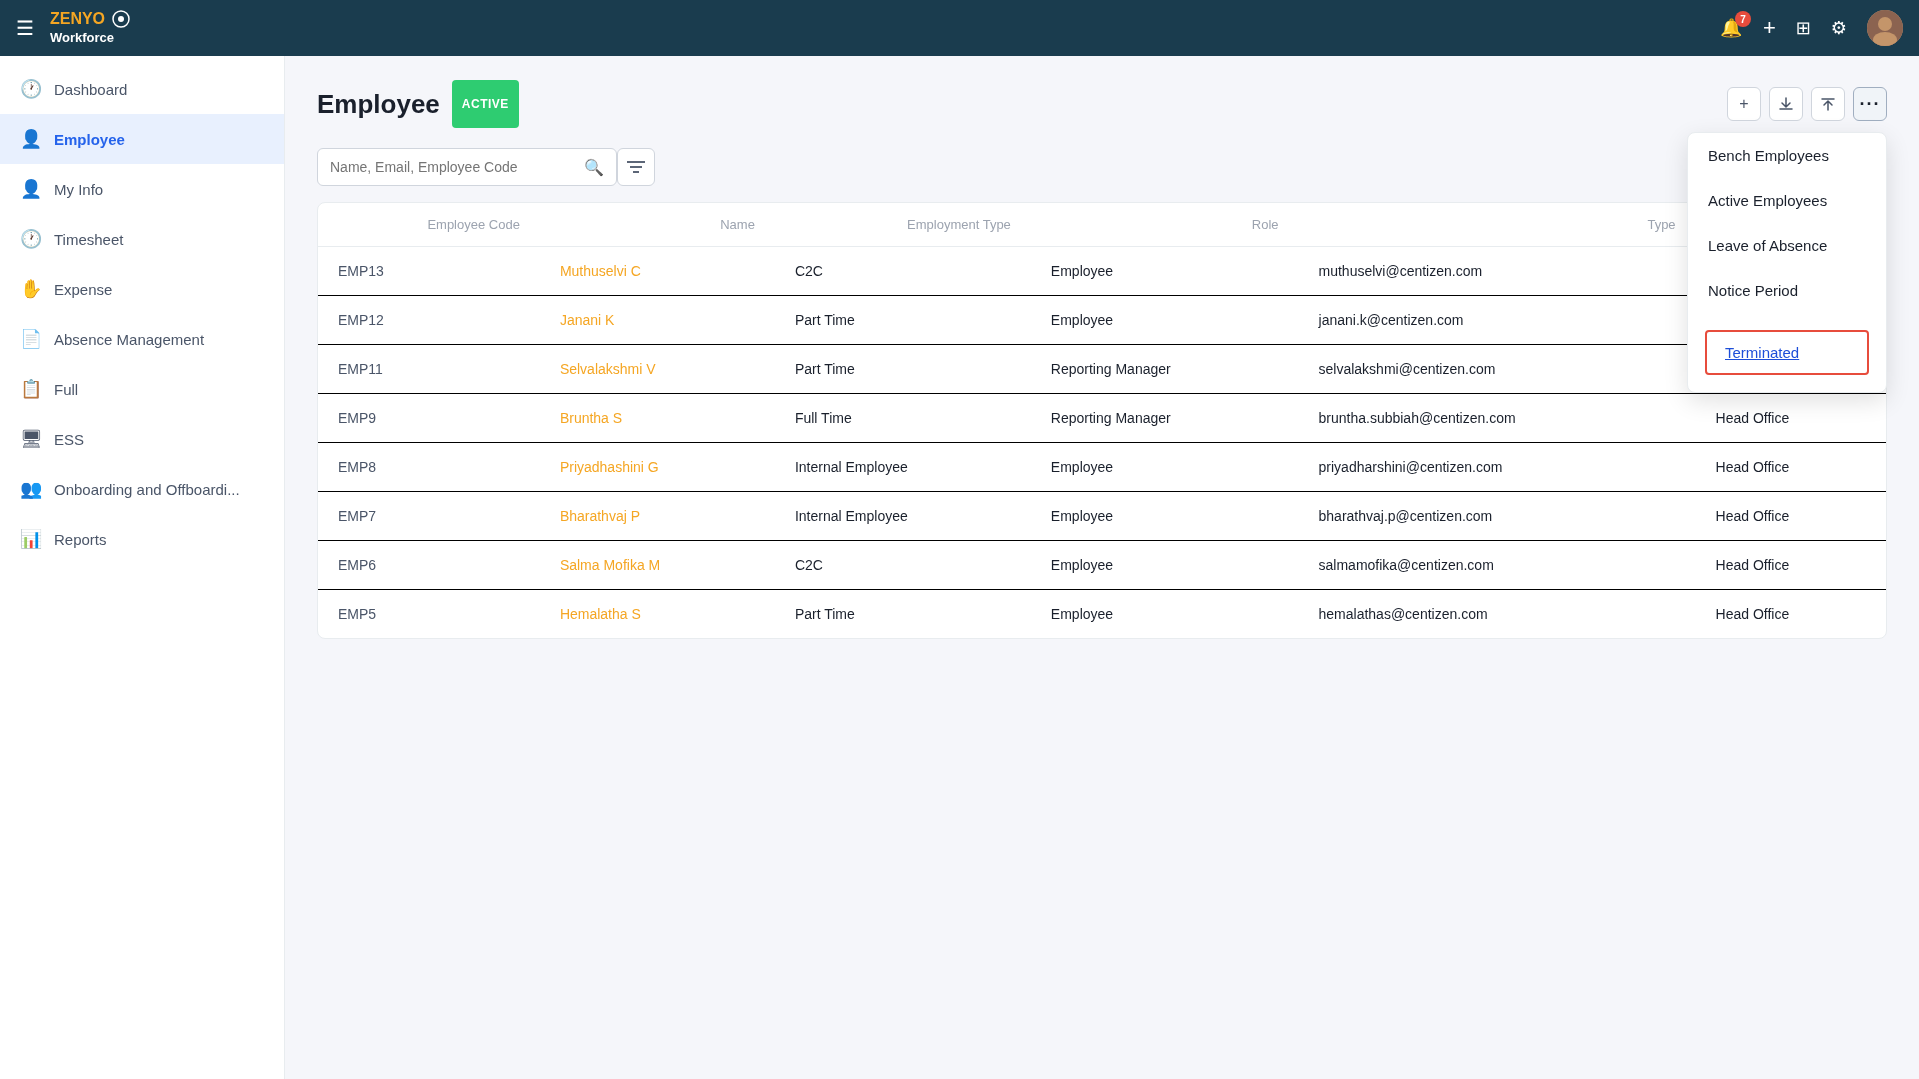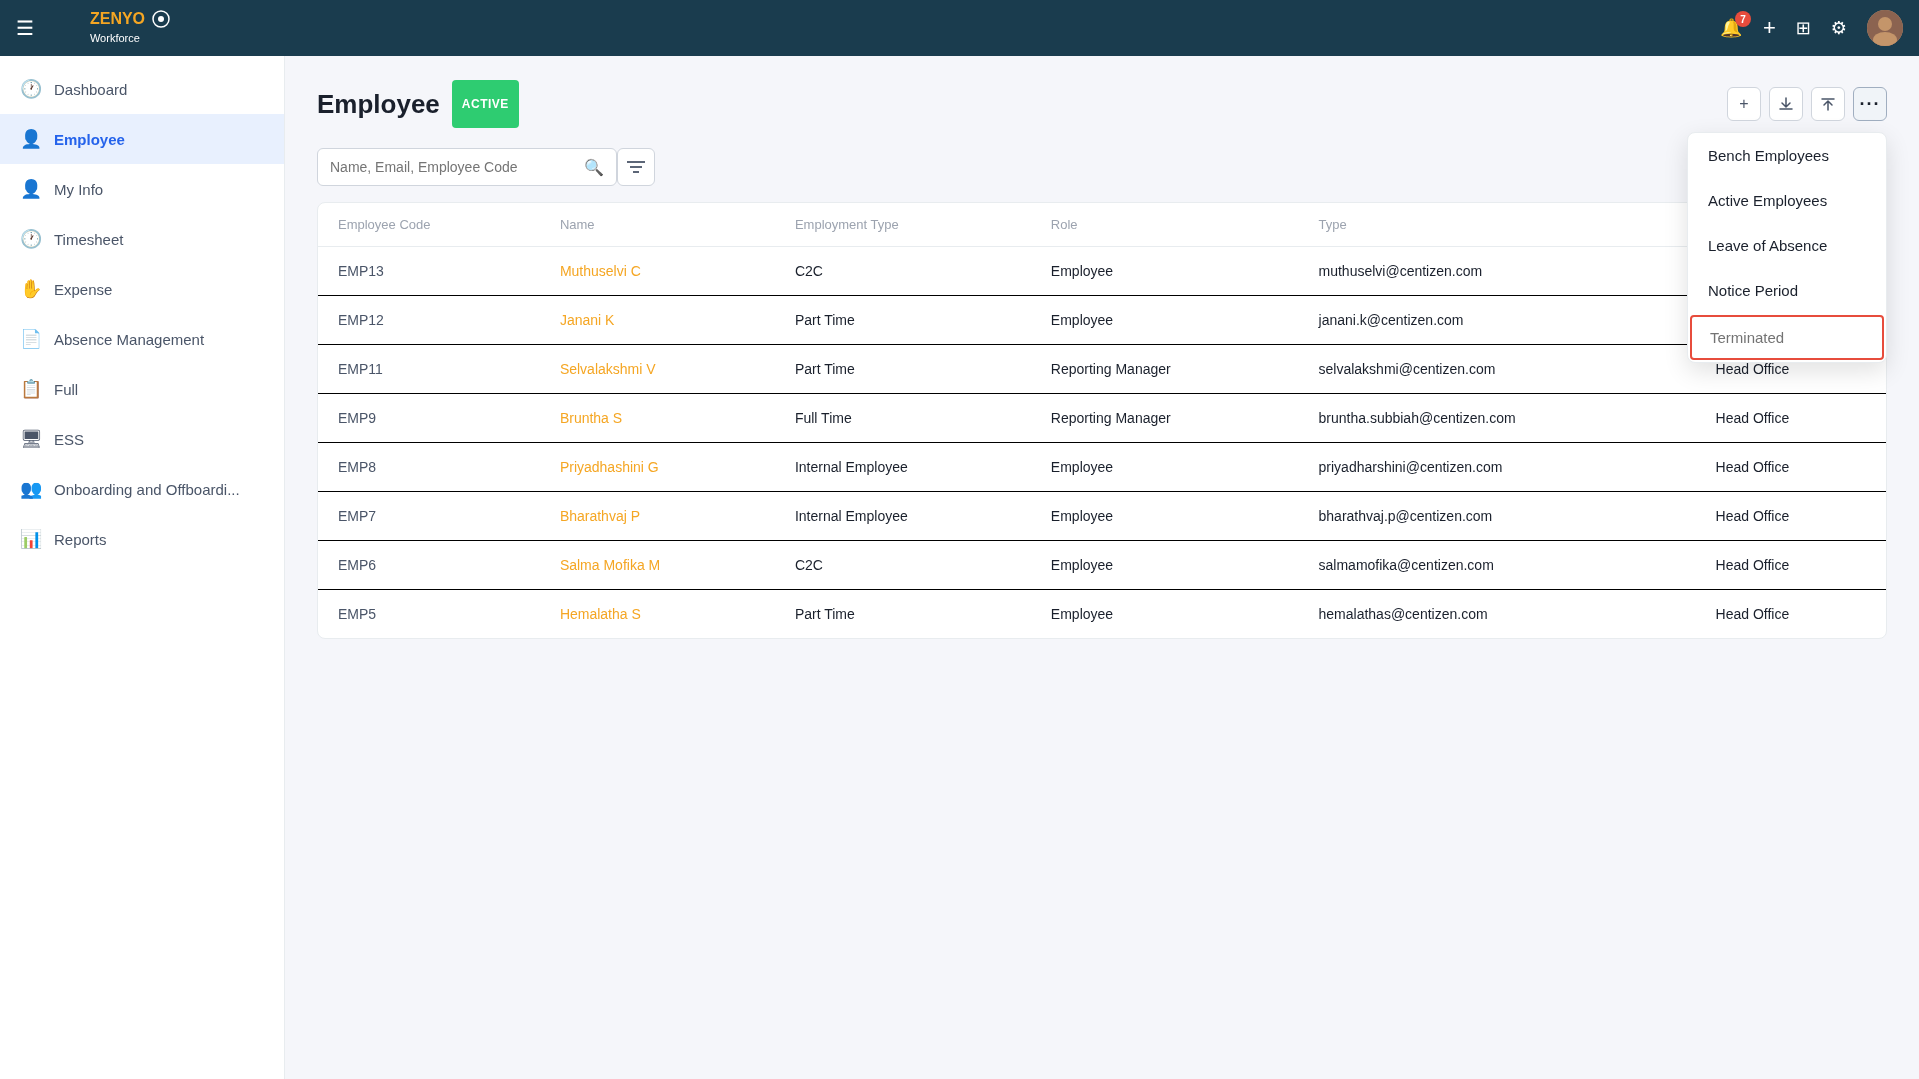--- a/index.html
+++ b/index.html
@@ -12,21 +12,21 @@
       display: flex;
       align-items: center;
       padding: 0 16px;
       flex-shrink: 0;
       justify-content: space-between;
     }
     .topbar-left { display: flex; align-items: center; gap: 16px; }
     .hamburger { color: white; font-size: 20px; cursor: pointer; }
     .logo { display: flex; align-items: center; gap: 4px; }
     .logo-text { color: white; font-weight: bold; font-size: 16px; }
-    .logo-text span { color: #f5a623; margin-left: 40px; }
+    .logo-text span { color: #f5a623; }
     .topbar-right { display: flex; align-items: center; gap: 20px; }
     .topbar-icon { color: white; font-size: 18px; cursor: pointer; position: relative; }
     .badge {
       position: absolute;
       top: -6px; right: -8px;
       background: #e74c3c;
       color: white;
       font-size: 10px;
       border-radius: 50%;
       width: 16px; height: 16px;
@@ -132,21 +132,21 @@
     
     .table-container {
       background: white;
       border-radius: 8px;
       border: 1px solid #e8ecef;
       overflow: auto;
     }
     table { width: 100%; border-collapse: collapse; }
     thead th {
       padding: 14px 20px;
-      text-align: left;
+      text-align: right;
       font-size: 13px;
       color: #9ca3af;
       font-weight: 500;
       border-bottom: 1px solid #e8ecef;
     }
     tbody tr { border-bottom: 1px solid #000000; }
     tbody tr:last-child { border-bottom: none; }
     tbody td {
       padding: 16px 20px;
       font-size: 14px;
@@ -170,40 +170,41 @@
     }
     .dropdown-item {
       padding: 14px 20px;
       font-size: 15px;
       color: #1a202c;
       cursor: pointer;
       transition: background 0.12s;
     }
     .dropdown-item.selected {
       border: 2px solid #e74c3c;
-      color: #737373;
-      margin: 2px;
+      color: #1d4ed8;
+      margin: 17px;
       border-radius: 4px;
       padding: 12px 18px;
+      text-decoration: underline;
     }
   </style>
 </head>
 <body>
 
 <div class="topbar">
   <div class="topbar-left">
     <span class="hamburger">☰</span>
     <div class="logo">
       <span class="logo-text">
         <span style="color:#f5a623">ZENYO</span>
         <svg width="18" height="18" viewBox="0 0 18 18" style="vertical-align:middle;margin-left:2px">
           <circle cx="9" cy="9" r="8" fill="none" stroke="white" stroke-width="1.5"></circle>
           <circle cx="9" cy="9" r="3" fill="white"></circle>
         </svg>
-        <br><span style="color:white;font-size:11px;font-weight:400">Workforce</span>
+        <br><span style="color:white;font-size:13px;font-weight:700">Workforce</span>
       </span>
     </div>
   </div>
   <div class="topbar-right">
     <div class="topbar-icon">
       🔔
       <span class="badge">7</span>
     </div>
     <div class="topbar-icon" style="font-size:22px;font-weight:300">+</div>
     <div class="topbar-icon">⊞</div>

